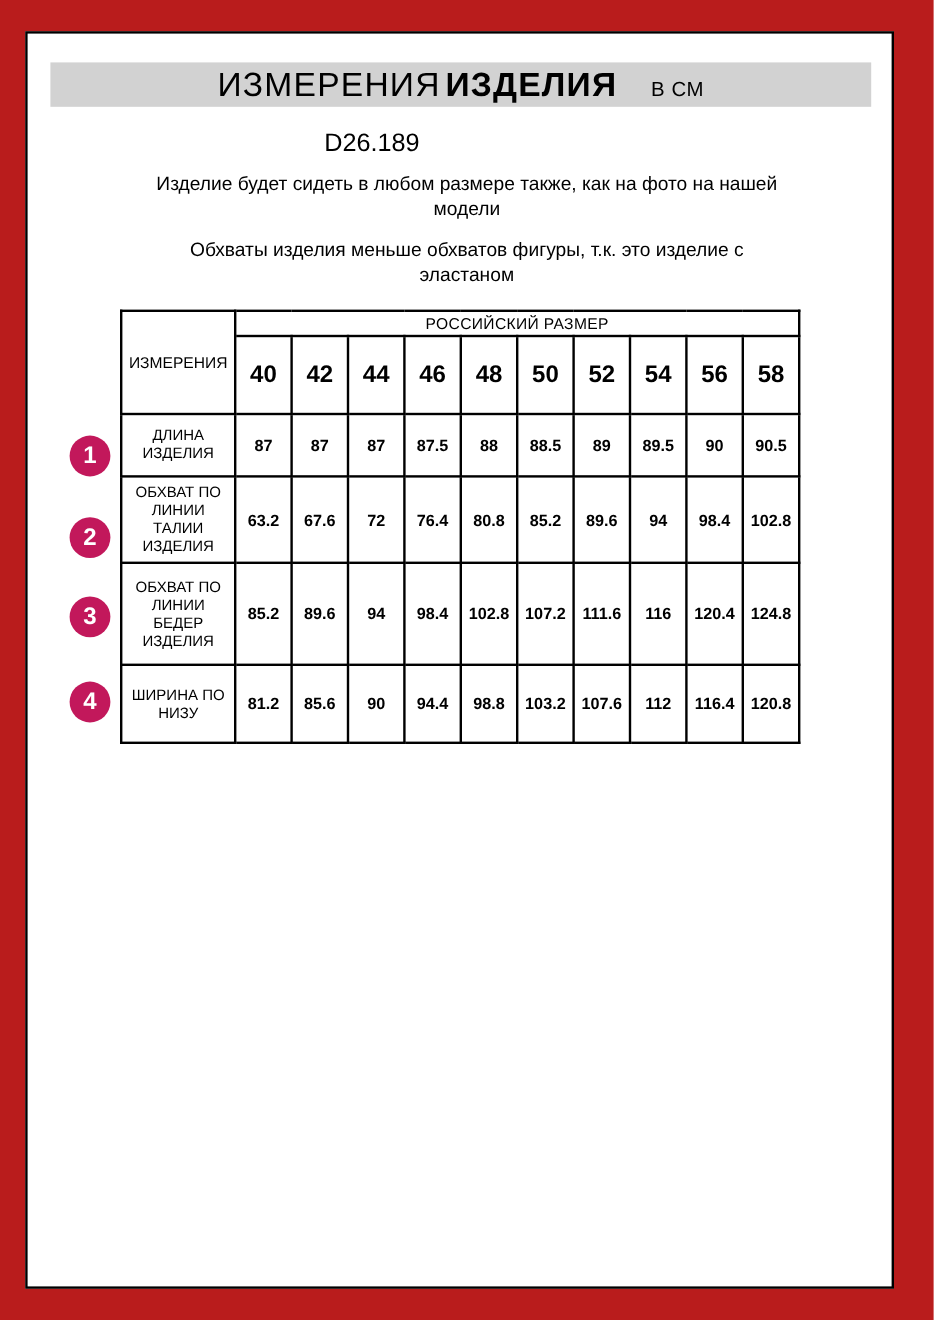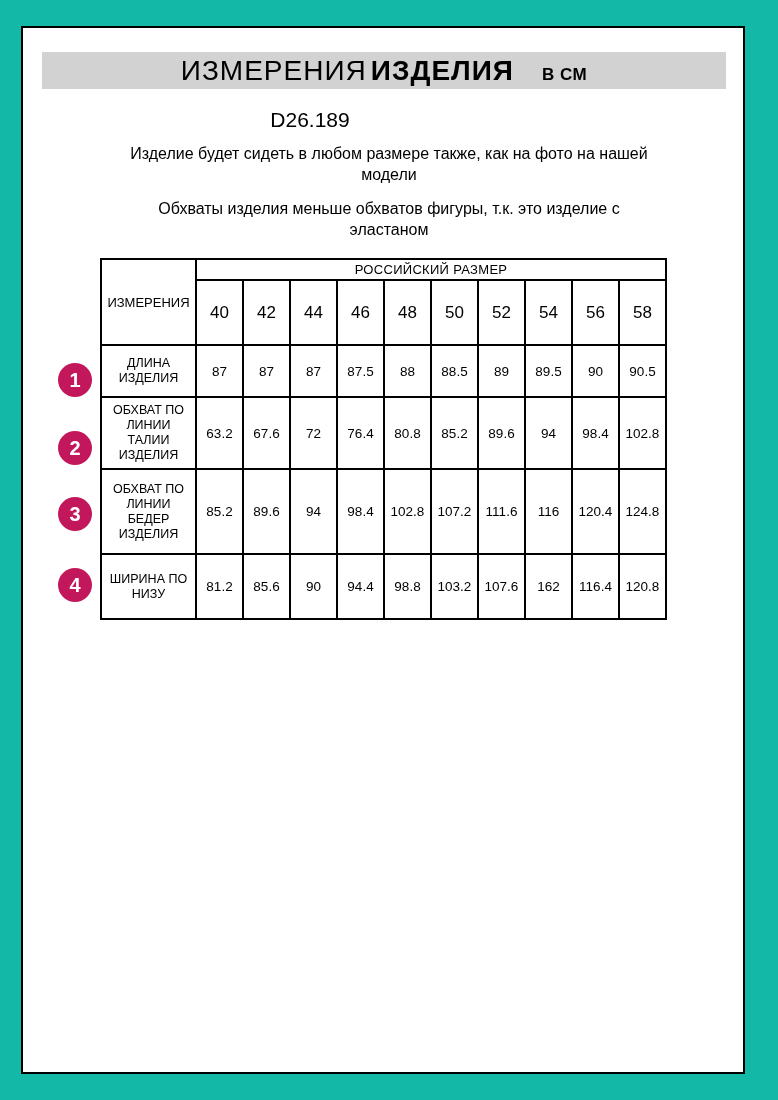--- a/index.html
+++ b/index.html
@@ -7,34 +7,34 @@
     --bar:#d2d2d2;
     --line:#000000;
   }
   html,body{margin:0;padding:0;}
   body{
     width:778px;height:1100px;background:#ffffff;
     font-family:"Liberation Sans","DejaVu Sans",sans-serif;
     color:#000;
     -webkit-font-smoothing:antialiased;
   }
-  .page{position:relative;width:778px;height:1100px;background:#14b8a6;overflow:hidden;}
+  .page{position:relative;width:778px;height:1100px;background:#b91c1c;overflow:hidden;}
   .frame{
     position:absolute;left:21px;top:26px;width:724px;height:1048px;
     border:2px solid var(--line);box-sizing:border-box;background:#fff;
   }
   .title-bar{
     position:absolute;left:42px;top:52px;width:684px;height:37px;
     background:var(--bar);
     display:flex;justify-content:center;align-items:baseline;
     padding-top:3px;box-sizing:border-box;
   }
   .t-reg{font-size:28px;font-weight:400;letter-spacing:1px;}
   .t-bold{font-size:28px;font-weight:700;letter-spacing:1px;margin-left:4px;}
-  .t-unit{font-size:17px;font-weight:700;margin-left:28px;letter-spacing:0.5px;}
+  .t-unit{font-size:17px;font-weight:400;margin-left:28px;letter-spacing:0.5px;}
   .code{
     position:absolute;left:0;top:108px;width:620px;text-align:center;
     font-size:21px;font-weight:400;
   }
   .para{
     position:absolute;left:89px;width:600px;text-align:center;
     font-size:16px;line-height:21px;font-weight:400;
   }
   .p1{top:143px;}
   .p2{top:198px;}
@@ -44,23 +44,23 @@
     background:#fff;
   }
   table.size-table td{
     border:2px solid var(--line);
     text-align:center;vertical-align:middle;
     padding:1px 2px;box-sizing:border-box;
     overflow:hidden;
   }
   td.corner{font-size:13px;font-weight:400;}
   td.group{font-size:13px;font-weight:400;height:21px;letter-spacing:0.3px;}
-  td.size{font-size:17px;font-weight:400;}
+  td.size{font-size:20px;font-weight:700;}
   td.label{font-size:12.5px;line-height:15px;font-weight:400;padding:2px 3px;}
-  td.val{font-size:13.5px;font-weight:400;margin-left:22px;}
+  td.val{font-size:13.5px;font-weight:700;margin-left:22px;}
   .badge{
     position:absolute;left:58px;width:34px;height:34px;border-radius:50%;
     background:var(--badge);color:#fff;
     display:flex;align-items:center;justify-content:center;
     font-size:20px;font-weight:700;
   }
   .note{
     position:absolute;left:100px;top:645px;width:567px;text-align:center;
     font-size:14px;font-weight:700;letter-spacing:0.2px;
   }
@@ -151,20 +151,20 @@
         </tr>
         <tr style="height: 65px;">
           <td class="label">ШИРИНА ПО НИЗУ</td>
           <td class="val">81.2</td>
           <td class="val">85.6</td>
           <td class="val">90</td>
           <td class="val">94.4</td>
           <td class="val">98.8</td>
           <td class="val">103.2</td>
           <td class="val">107.6</td>
-          <td class="val">162</td>
+          <td class="val">112</td>
           <td class="val">116.4</td>
           <td class="val">120.8</td>
         </tr>
       </tbody>
   </table>
 
 </div>
 
 </body></html>

